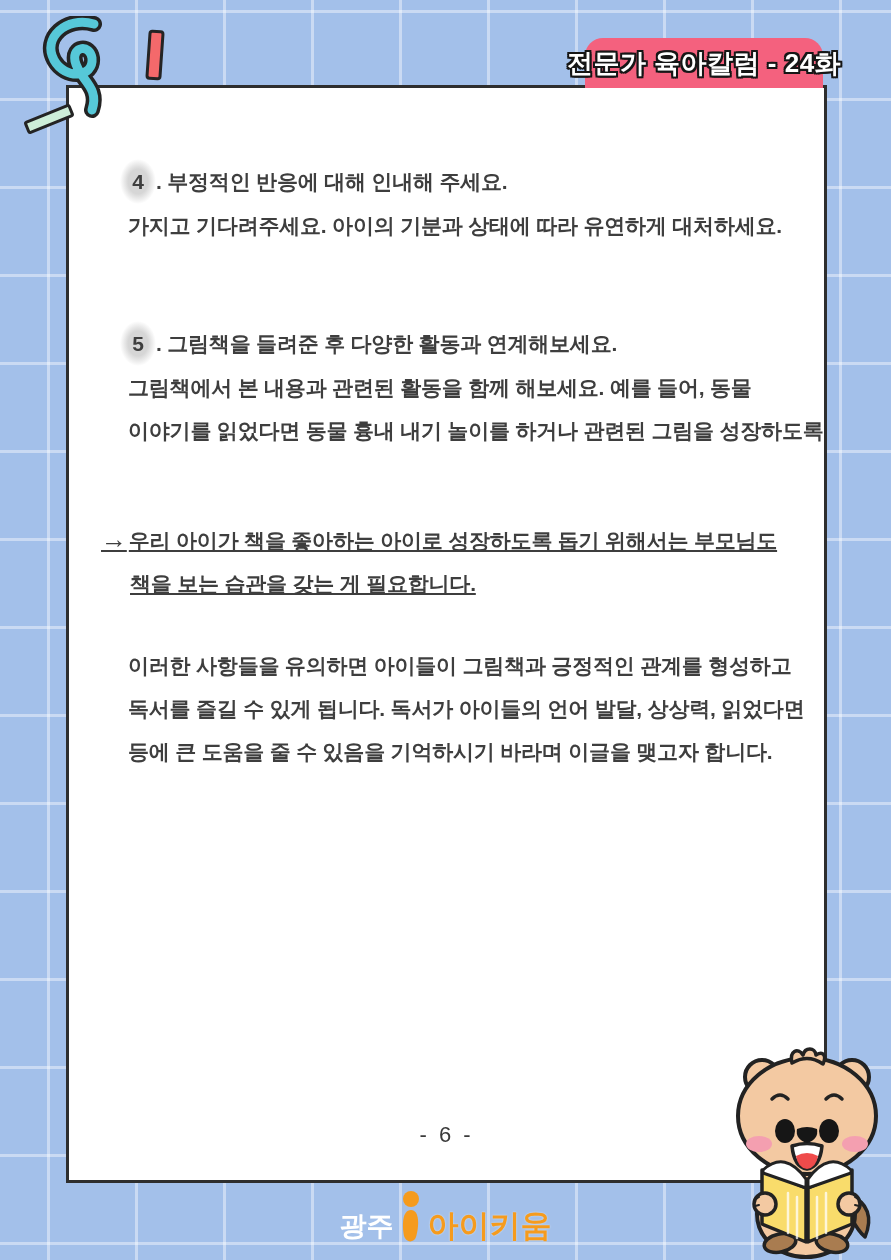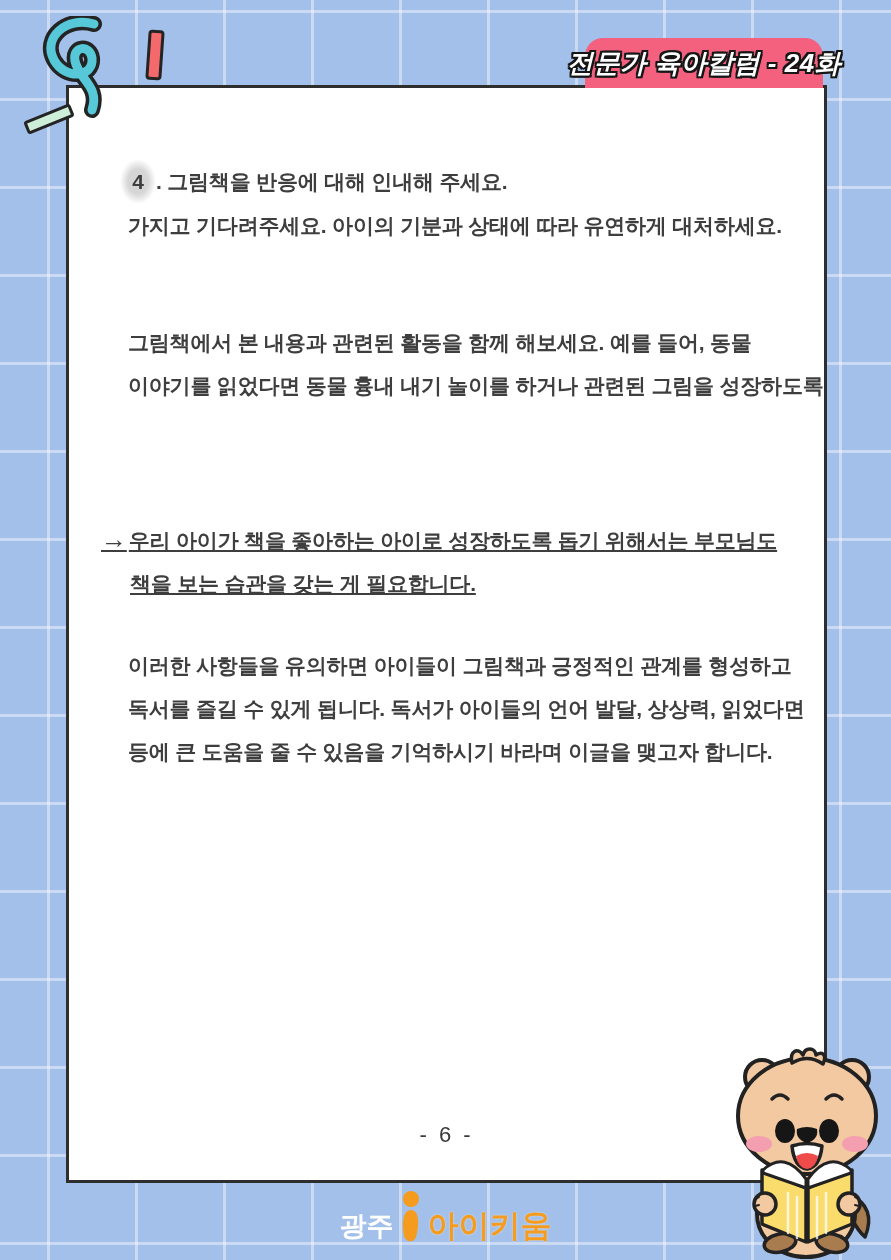--- a/index.html
+++ b/index.html
@@ -13,21 +13,21 @@
     background-size:88px 88px;
     background-position:47px 10px;
   }
   .card{
     position:absolute;left:66px;top:85px;width:761px;height:1098px;
     background:#ffffff;border:3px solid #2e2e2e;box-sizing:border-box;z-index:1;
   }
   .badge{
     position:absolute;left:585px;top:38px;width:238px;height:50px;z-index:3;
     background:#f4617e;border-radius:18px 18px 0 0;
-    display:flex;align-items:center;justify-content:center;font-style:italic;
+    display:flex;align-items:center;justify-content:center;
   }
   .badge span{
     color:#ffffff;font-size:26px;font-weight:bold;letter-spacing:0.5px;white-space:nowrap;
     text-shadow:-2px -2px 0 #161616,2px -2px 0 #161616,-2px 2px 0 #161616,2px 2px 0 #161616,
                 -2px 0 0 #161616,2px 0 0 #161616,0 -2px 0 #161616,0 2px 0 #161616;
   }
   .para{
     position:absolute;left:128px;z-index:2;
     font-size:21px;line-height:43px;font-weight:600;color:#3e3e3e;white-space:nowrap;
     letter-spacing:-0.2px;
@@ -71,25 +71,26 @@
   <div class="deco bar bar-red"></div>
   <div class="deco bar bar-mint"></div>
 
   <div class="card"></div>
 
   <div class="badge">
     <span>전문가 육아칼럼 - 24화</span>
   </div>
 
   <div class="para" style="top:159px;">
-    <div><span class="num">4</span><span>. 그림책을 반응에 대해 인내해 주세요.</span></div>
+    <div><span class="num">4</span><span>. 부정적인 반응에 대해 인내해 주세요.</span></div>
     <div>가지고 기다려주세요. 아이의 기분과 상태에 따라 유연하게 대처하세요.</div>
   </div>
 
   <div class="para" style="top:321px;">
+    <div><span class="num">5</span><span>. 그림책을 들려준 후 다양한 활동과 연계해보세요.</span></div>
     <div>그림책에서 본 내용과 관련된 활동을 함께 해보세요. 예를 들어, 동물</div>
     <div>이야기를 읽었다면 동물 흉내 내기 놀이를 하거나 관련된 그림을 성장하도록</div>
   </div>
 
   <div class="para arrow-para" style="top:518px;text-decoration:underline;">
     <div><span class="arrow">→</span><span>우리 아이가 책을 좋아하는 아이로 성장하도록 돕기 위해서는 부모님도</span></div>
     <div class="indent">책을 보는 습관을 갖는 게 필요합니다.</div>
   </div>
 
   <div class="para" style="top:644px;">

